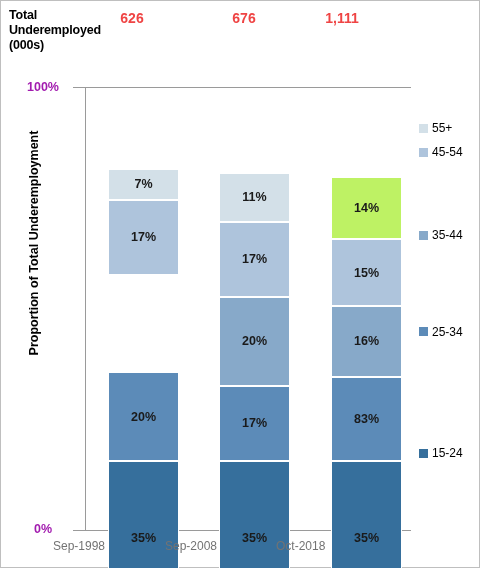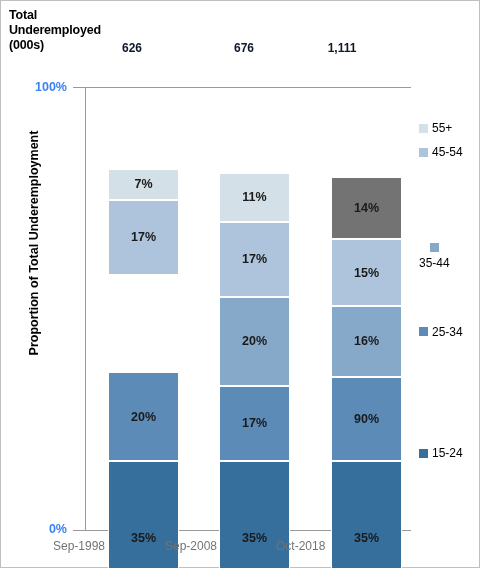--- a/index.html
+++ b/index.html
@@ -34,24 +34,24 @@
     top: 7px;
     width: 118px;
     font-size: 12.5px;
     font-weight: bold;
     line-height: 15px;
     letter-spacing: -0.2px;
     color: #000;
   }
   .header-num {
     position: absolute;
-    top: 40px;
-    font-size: 12px;
-    font-weight: bold;
-    color: #0f172a;
+    top: 9px;
+    font-size: 14px;
+    font-weight: bold;
+    color: #ef4444;
     text-align: center;
     width: 60px;
   }
   .header-num.n0 { left: 101px; }
   .header-num.n1 { left: 213px; text-align: center; }
   .header-num.n2 { left: 311px; }
 
   
   #plot {
     position: absolute;
@@ -94,22 +94,22 @@
     height: 1px;
     background: #9a9a9a;
   }
 
   
   .ytick {
     position: absolute;
     right: 0;
     font-size: 12.5px;
     font-weight: bold;
-    color: #3b82f6;
-    text-align: right;
+    color: #a21caf;
+    text-align: center;
   }
   #ytick-100 { left: 18px; width: 48px; top: 79px; }
   #ytick-0   { left: 18px; width: 48px; top: 521px; }
 
   
   #y-axis-title {
     position: absolute;
     left: -92px;
     top: 235px;
     width: 250px;
@@ -239,48 +239,48 @@
         </div>
         <div class="seg" style="background: rgb(211, 224, 232); height: 48.73px; bottom: 394.27px; top: auto;">
           <span>11%</span>
         </div>
       </div>
       <div class="bar b2">
         <div class="seg" style="background: rgb(54, 111, 156); height: 155.05px; bottom: 0px; top: auto;">
           <span>35%</span>
         </div>
         <div class="seg" style="background: rgb(92, 139, 184); height: 84.17px; bottom: 155.05px; top: auto;">
-          <span>90%</span>
+          <span>83%</span>
         </div>
         <div class="seg" style="background: rgb(135, 169, 201); height: 70.88px; bottom: 239.22px; top: auto;">
           <span>16%</span>
         </div>
         <div class="seg" style="background: rgb(174, 196, 220); height: 66.45px; bottom: 310.1px; top: auto;">
           <span>15%</span>
         </div>
-        <div class="seg" style="background: #737373; height: 62.02px; bottom: 376.55px; top: auto;">
+        <div class="seg" style="background: #bef264; height: 62.02px; bottom: 376.55px; top: auto;">
           <span>14%</span>
         </div>
       </div>
     </div>
 
   <div class="xtick x0">Sep-1998</div>
   <div class="xtick x1">Sep-2008</div>
   <div class="xtick x2">Oct-2018</div>
 
   <div id="legend">
       <div class="legend-item" style="top: 5.075px; margin-top: 29px;">
         <span class="legend-swatch" style="background: rgb(211, 224, 232);"></span>
         <span class="legend-label">55+</span>
       </div>
       <div class="legend-item" style="top: 58.235px;">
         <span class="legend-swatch" style="background: rgb(174, 196, 220);"></span>
         <span class="legend-label">45-54</span>
       </div>
-      <div class="legend-item" style="top: 156px; flex-direction: column;">
+      <div class="legend-item" style="top: 141px;">
         <span class="legend-swatch" style="background: rgb(135, 169, 201);"></span>
         <span class="legend-label">35-44</span>
       </div>
       <div class="legend-item" style="top: 237.65px;">
         <span class="legend-swatch" style="background: rgb(92, 139, 184);"></span>
         <span class="legend-label">25-34</span>
       </div>
       <div class="legend-item" style="top: 359.475px;">
         <span class="legend-swatch" style="background: rgb(54, 111, 156);"></span>
         <span class="legend-label">15-24</span>

